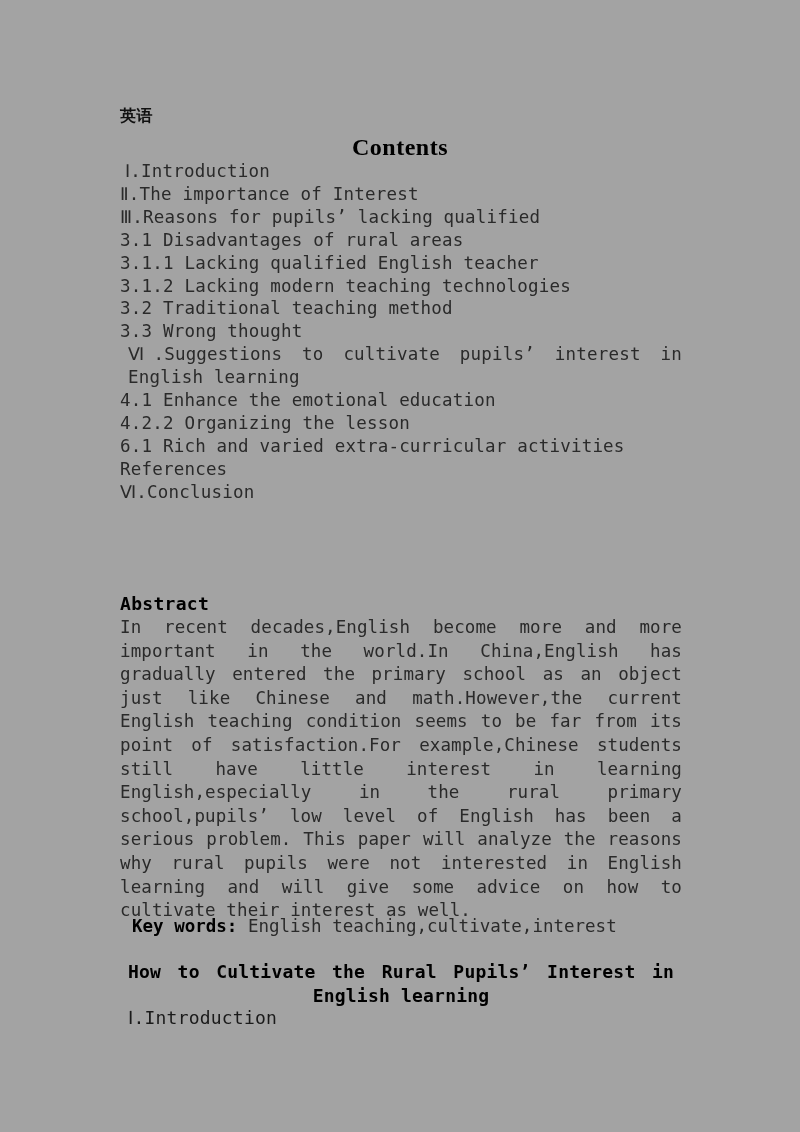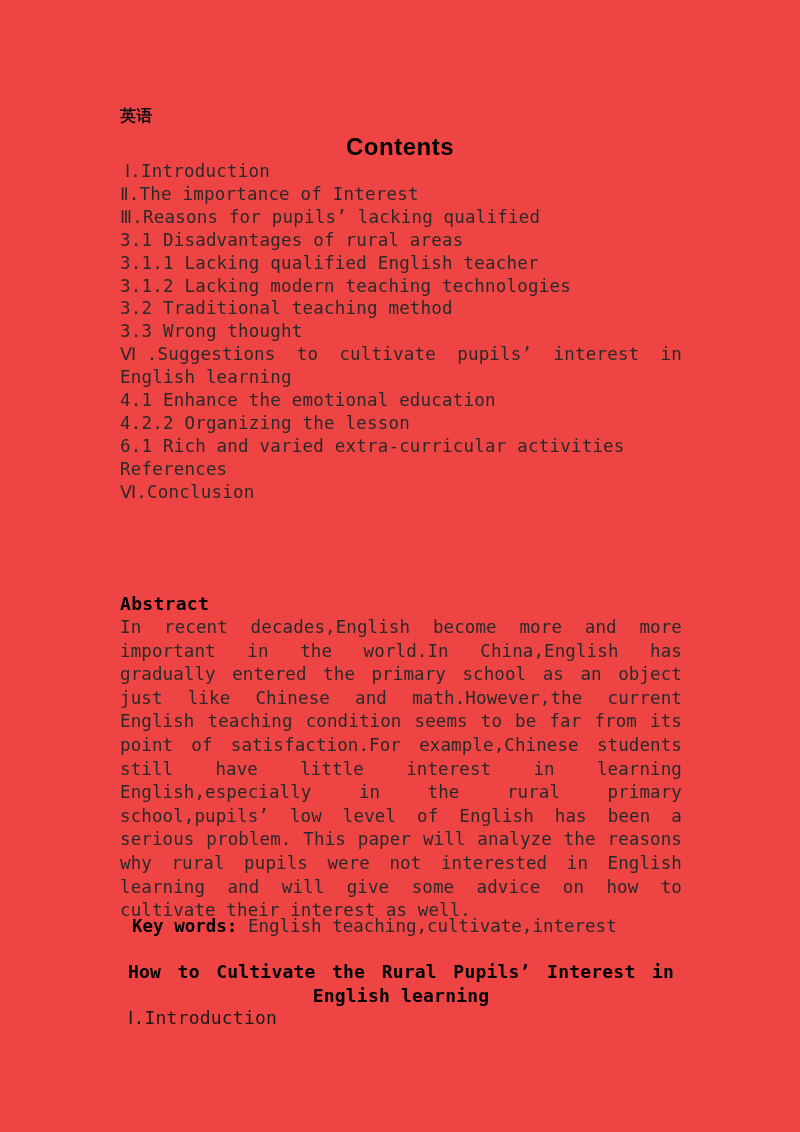--- a/index.html
+++ b/index.html
@@ -16,42 +16,42 @@
     color: #1a1a1a;
     -webkit-font-smoothing: antialiased;
   }
 
   .page {
     position: absolute;
     left: 0;
     top: 0;
     width: 800px;
     height: 1132px;
-    background: #ef4444;
+    background: #a3a3a3;
   }
 
   .lang-label {
     position: absolute;
     left: 120px;
     top: 106px;
     font-family: "DejaVu Sans", sans-serif;
     font-size: 16px;
     font-weight: 700;
     line-height: 20px;
     letter-spacing: 0.5px;
     color: #111;
   }
 
   .contents-heading {
     position: absolute;
     left: 120px;
     top: 132px;
     width: 560px;
     text-align: center;
-    font-family: Liberation Sans, sans-serif;
+    font-family: Liberation Serif, serif;
     font-size: 24px;
     font-weight: 700;
     line-height: 30px;
     letter-spacing: 0.5px;
     color: #000;
   }
 
   .toc {
     position: absolute;
     left: 120px;
@@ -65,20 +65,21 @@
     white-space: pre-wrap;
     color: #2a2a2a;
   }
   .toc-line.indent {
     padding-left: 5px;
   }
   .toc-line.justify {
     text-align: justify;
     text-align-last: left;
     white-space: normal;
+    margin-left: 8px;
   }
 
   .abstract-heading {
     position: absolute;
     left: 120px;
     top: 593px;
     width: 560px;
     font-size: 18px;
     font-weight: 700;
     line-height: 22px;

